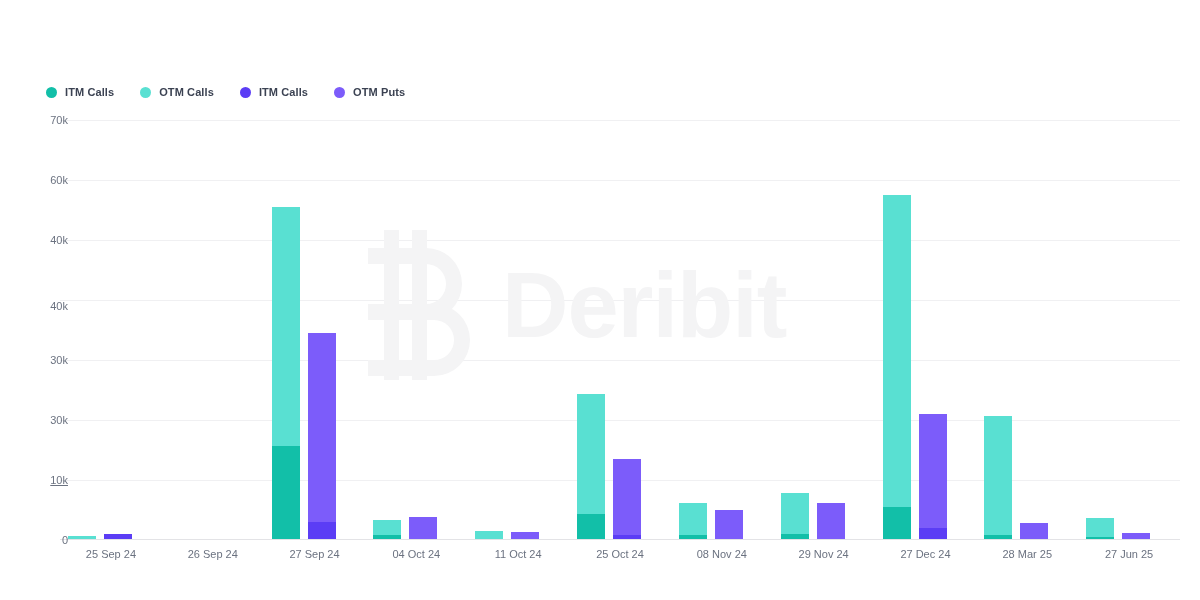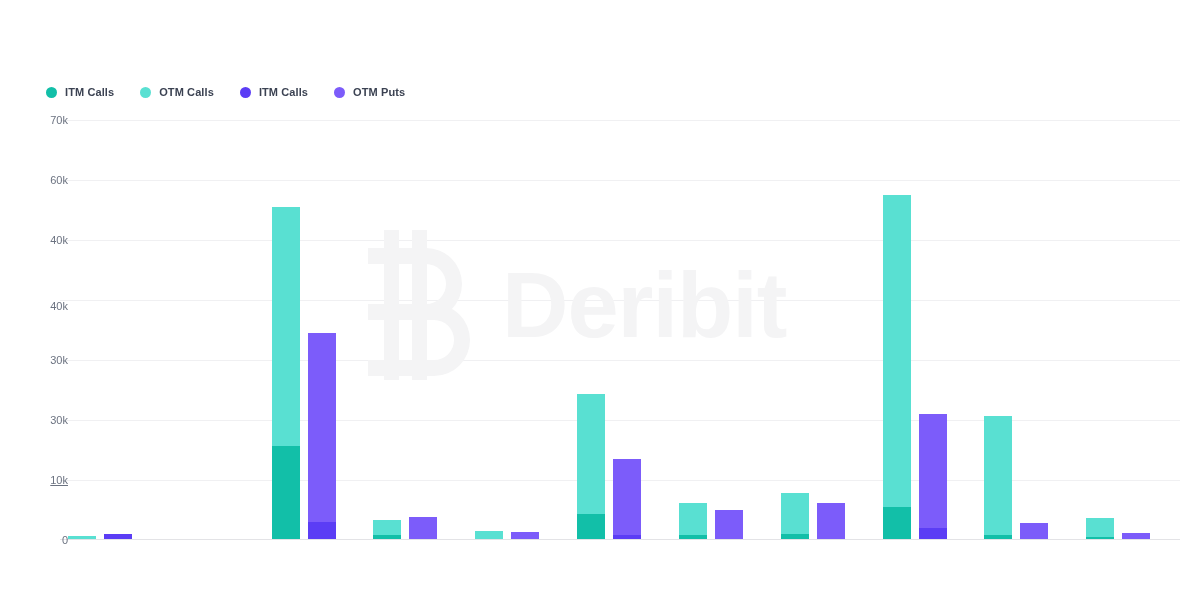--- a/index.html
+++ b/index.html
@@ -308,14 +308,27 @@
   <div id="y-axis-ticks">
       <div class="y-tick" style="top: 540px;">0</div>
       <div class="y-tick" style="top: 480px; text-decoration: underline;">10k</div>
       <div class="y-tick" style="top: 420px;">30k</div>
       <div class="y-tick" style="top: 360px;">30k</div>
       <div class="y-tick" style="top: 284px; margin-top: 22px;">40k</div>
       <div class="y-tick" style="top: 240px;">40k</div>
       <div class="y-tick" style="top: 180px;">60k</div>
       <div class="y-tick" style="top: 120px;">70k</div>
     </div>
+  <div id="x-axis">
+      <div class="x-tick" style="left: -9.09091px;">25 Sep 24</div>
+      <div class="x-tick" style="left: 92.7273px;">26 Sep 24</div>
+      <div class="x-tick" style="left: 194.545px;">27 Sep 24</div>
+      <div class="x-tick" style="left: 296.364px;">04 Oct 24</div>
+      <div class="x-tick" style="left: 398.182px;">11 Oct 24</div>
+      <div class="x-tick" style="left: 500px;">25 Oct 24</div>
+      <div class="x-tick" style="left: 601.818px;">08 Nov 24</div>
+      <div class="x-tick" style="left: 703.636px;">29 Nov 24</div>
+      <div class="x-tick" style="left: 805.455px;">27 Dec 24</div>
+      <div class="x-tick" style="left: 907.273px;">28 Mar 25</div>
+      <div class="x-tick" style="left: 1009.09px;">27 Jun 25</div>
+    </div>
 
 </div>
 
 </body></html>

